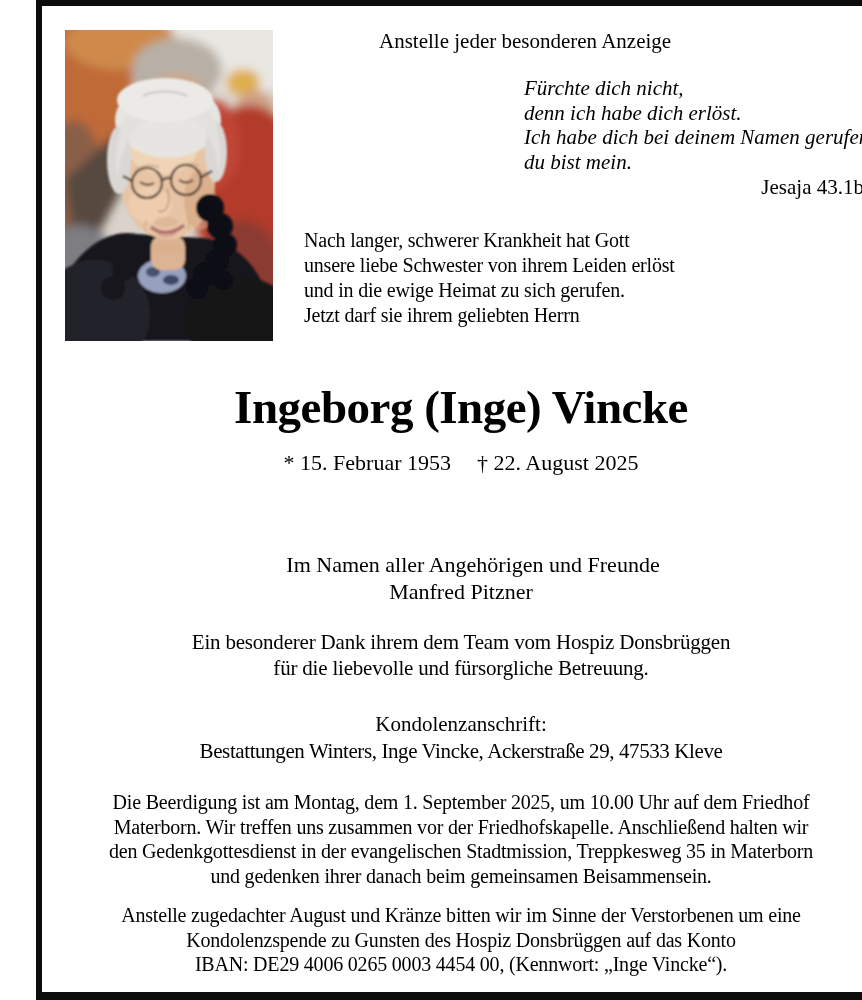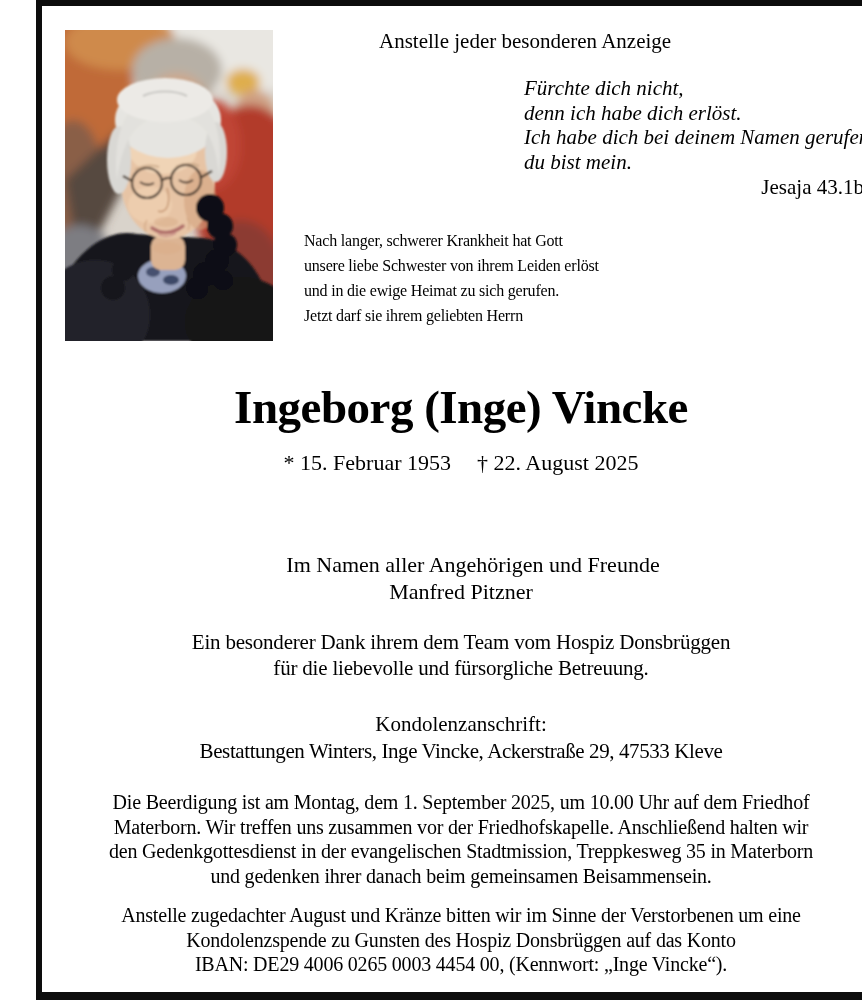--- a/index.html
+++ b/index.html
@@ -34,21 +34,21 @@
     position: absolute; left: 488px; top: 76px;
     font-style: italic; font-size: 21px; line-height: 24.5px;
   }
   .quote div { white-space: nowrap; }
   .attribution {
     position: absolute; right: 34px; top: 175px;
     font-size: 21px; white-space: nowrap;
   }
   .intro {
     position: absolute; left: 268px; top: 228px;
-    font-size: 16px; line-height: 25px; letter-spacing: -0.2px;
+    font-size: 20px; line-height: 25px; letter-spacing: -0.2px;
   }
   .intro div { white-space: nowrap; }
 
   .centered { position: absolute; left: 0; right: 12px; text-align: center; }
 
   .deceased-name {
     top: 382px; font-size: 47px; font-weight: bold; letter-spacing: -0.5px;
     line-height: 1.1;
   }
   .dates { top: 450px; font-size: 22px; }

